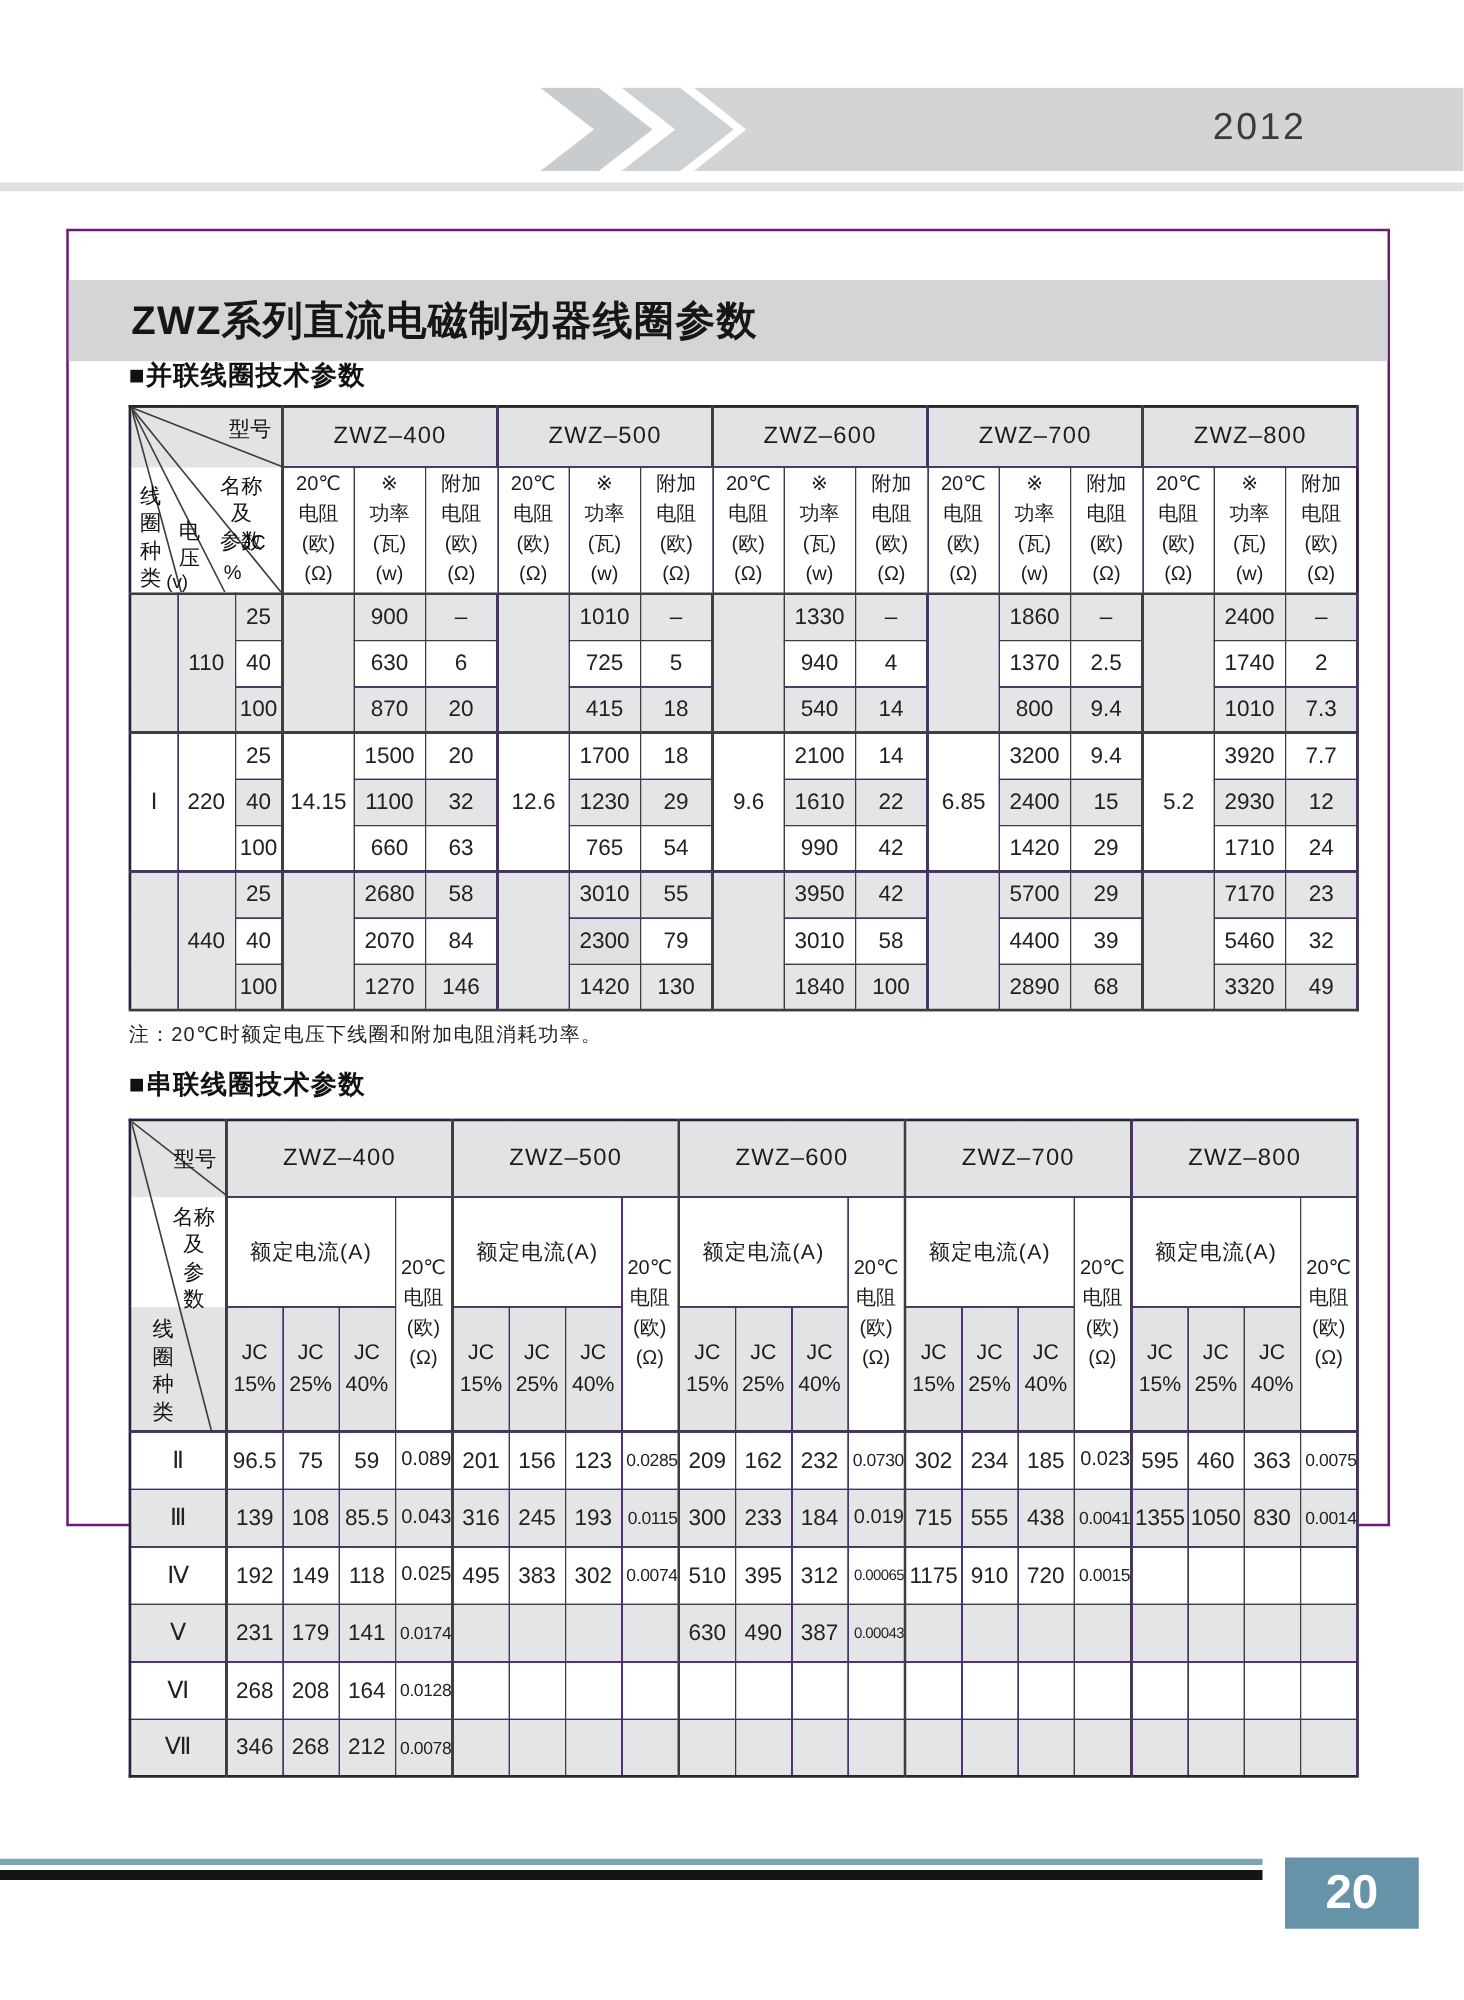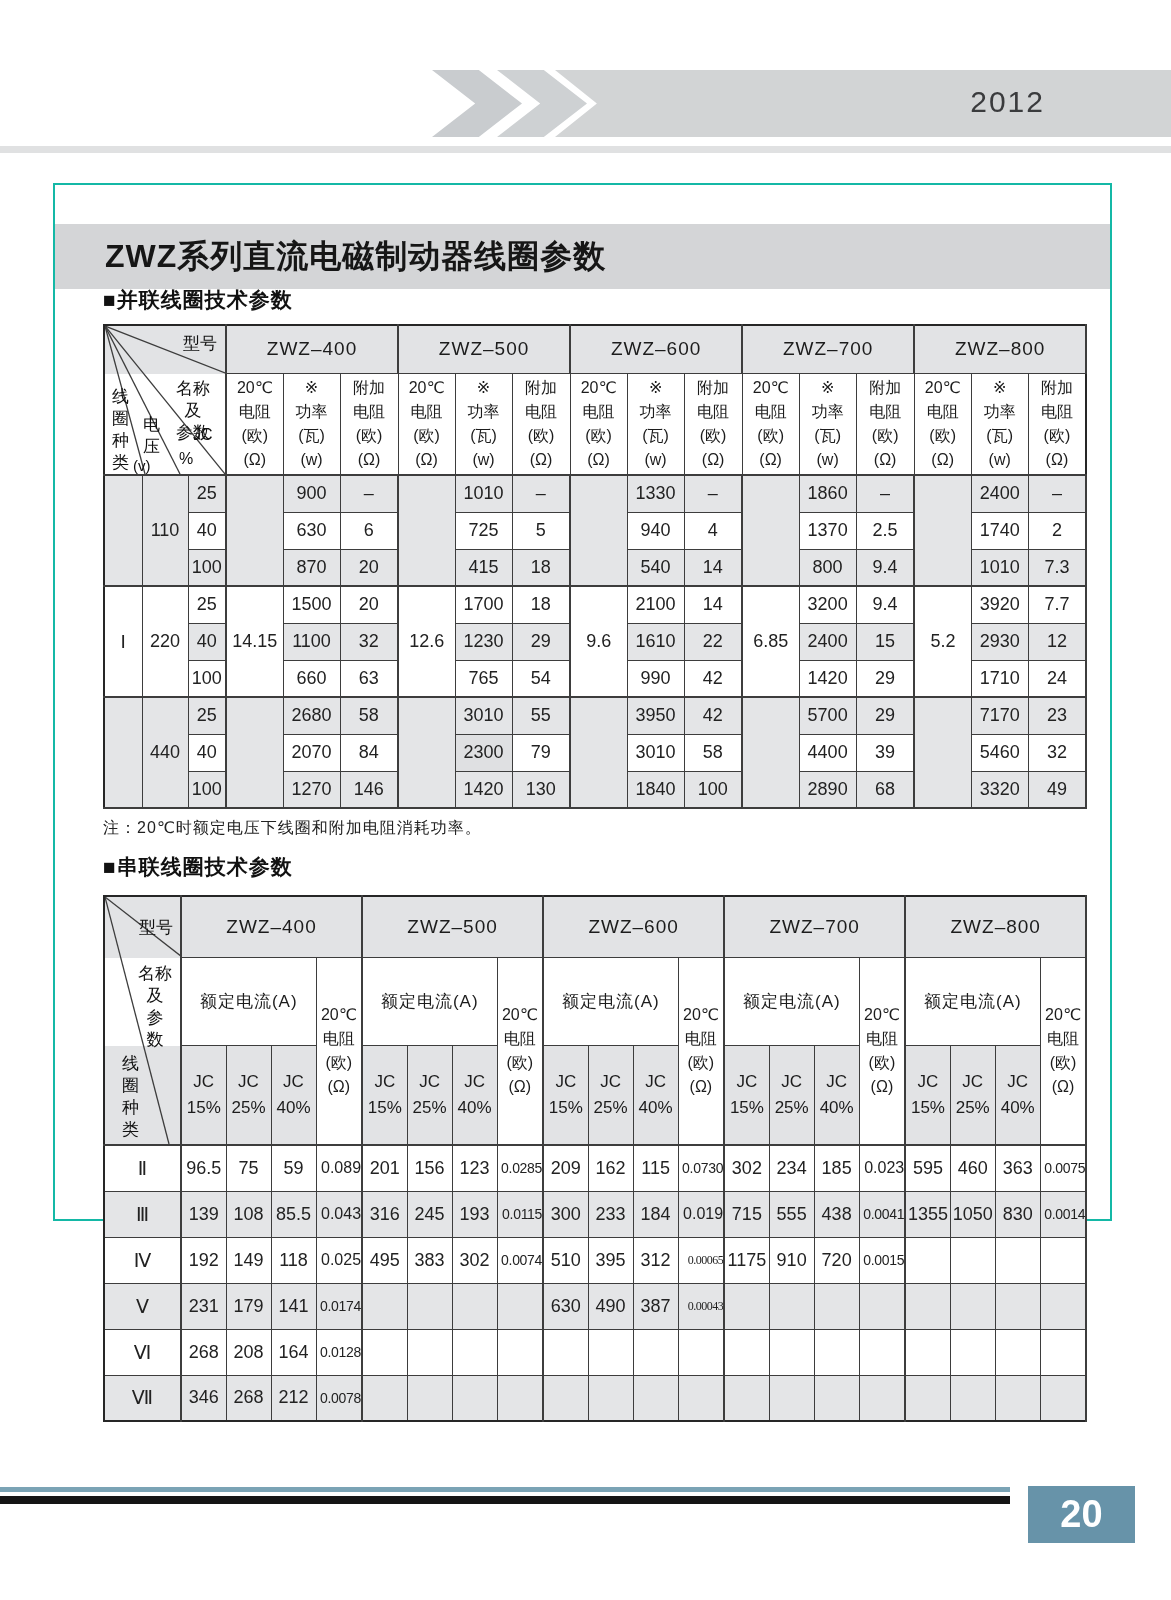--- a/index.html
+++ b/index.html
@@ -18,21 +18,21 @@
     color:#fff; font-size:38px; font-weight:bold; letter-spacing:5px; line-height:65px; padding-left:88px; }
   .chev { position:absolute; top:0; width:90px; height:67px;
     clip-path:polygon(0 0,52% 0,100% 50%,52% 100%,0 100%,48% 50%); }
   .chev1 { left:432px; background:#c9cccf; }
   .chev2 { left:497px; background:#ced1d3; }
   .year { position:absolute; right:126px; top:15px; font-size:30px; color:#3a3b3d; letter-spacing:2px; }
   .banner-underline { position:absolute; left:0; top:146px; width:1171px; height:7px; background:#e0e1e2; }
 
   
   .content-box { position:absolute; left:53px; top:183px; width:1059px; height:1038px;
-    background:#fff; border:2px solid #14b8a6; }
+    background:#fff; border:2px solid #701a75; }
   .title-bar { position:absolute; left:0; top:39px; width:100%; height:65px; background:#d4d5d7;
     display:flex; align-items:center; }
   .page-title { font-size:32px; font-weight:bold; color:#161616; padding-left:50px; letter-spacing:1px; }
   .sec-heading { position:absolute; left:48px; font-size:21px; font-weight:bold; color:#111; letter-spacing:1px; }
   #sec1 { top:101px; }
   #sec2 { top:668px; }
   .note { position:absolute; left:48px; top:633px; font-size:16px; color:#222; letter-spacing:1px; }
 
   
   table { border-collapse:collapse; table-layout:fixed; position:absolute; left:48px;
@@ -75,21 +75,21 @@
   #t2 tr.hdr-jc { height:100px; }
   #t2 td.cur-hdr { background:#fff; font-size:17px; letter-spacing:1px; color:#1c1c1c; }
   #t2 td.res-hdr { background:#fff; font-size:16px; line-height:24px; border-bottom-width:2px;
     border-right-width:2px; color:#1c1c1c; }
   #t2 td.jc-hdr { background:#e2e3e5; font-size:17px; line-height:26px; border-bottom-width:2px; color:#1c1c1c; }
   #t2 tbody tr.dr { height:46px; }
   #t2 td.rlabel { font-size:19px; border-right-width:2px; }
   #t2 td.cur { font-size:18px; }
   #t2 td.rescol { border-right-width:2px; font-size:16px;text-align:right; }
   #t2 td.f14 { font-size:14px; letter-spacing:-0.3px; }
-  #t2 td.f12 { font-size:12px; letter-spacing:-0.5px;font-family:Liberation Serif, serif; }
+  #t2 td.f12 { font-size:12px; letter-spacing:-0.5px; }
 
   
   .rule-teal { position:absolute; left:0; top:1487px; width:1010px; height:5px; background:#7aa3b5; }
   .rule-black { position:absolute; left:0; top:1496px; width:1010px; height:8px; background:#151515; }
   .pagenum-box { position:absolute; left:1028px; top:1486px; width:107px; height:57px; background:#6793a9;
     color:#fff; font-size:38px; font-weight:bold; display:flex; align-items:center; justify-content:center; }
 </style>
 </head>
 <body>
 
@@ -558,21 +558,21 @@
           <td class="cur">96.5</td>
           <td class="cur">75</td>
           <td class="cur">59</td>
           <td class="rescol">0.089</td>
           <td class="cur">201</td>
           <td class="cur">156</td>
           <td class="cur">123</td>
           <td class="rescol f14">0.0285</td>
           <td class="cur">209</td>
           <td class="cur">162</td>
-          <td class="cur">115</td>
+          <td class="cur">232</td>
           <td class="rescol f14">0.0730</td>
           <td class="cur">302</td>
           <td class="cur">234</td>
           <td class="cur">185</td>
           <td class="rescol">0.023</td>
           <td class="cur">595</td>
           <td class="cur">460</td>
           <td class="cur">363</td>
           <td class="rescol f14">0.0075</td>
         </tr>

